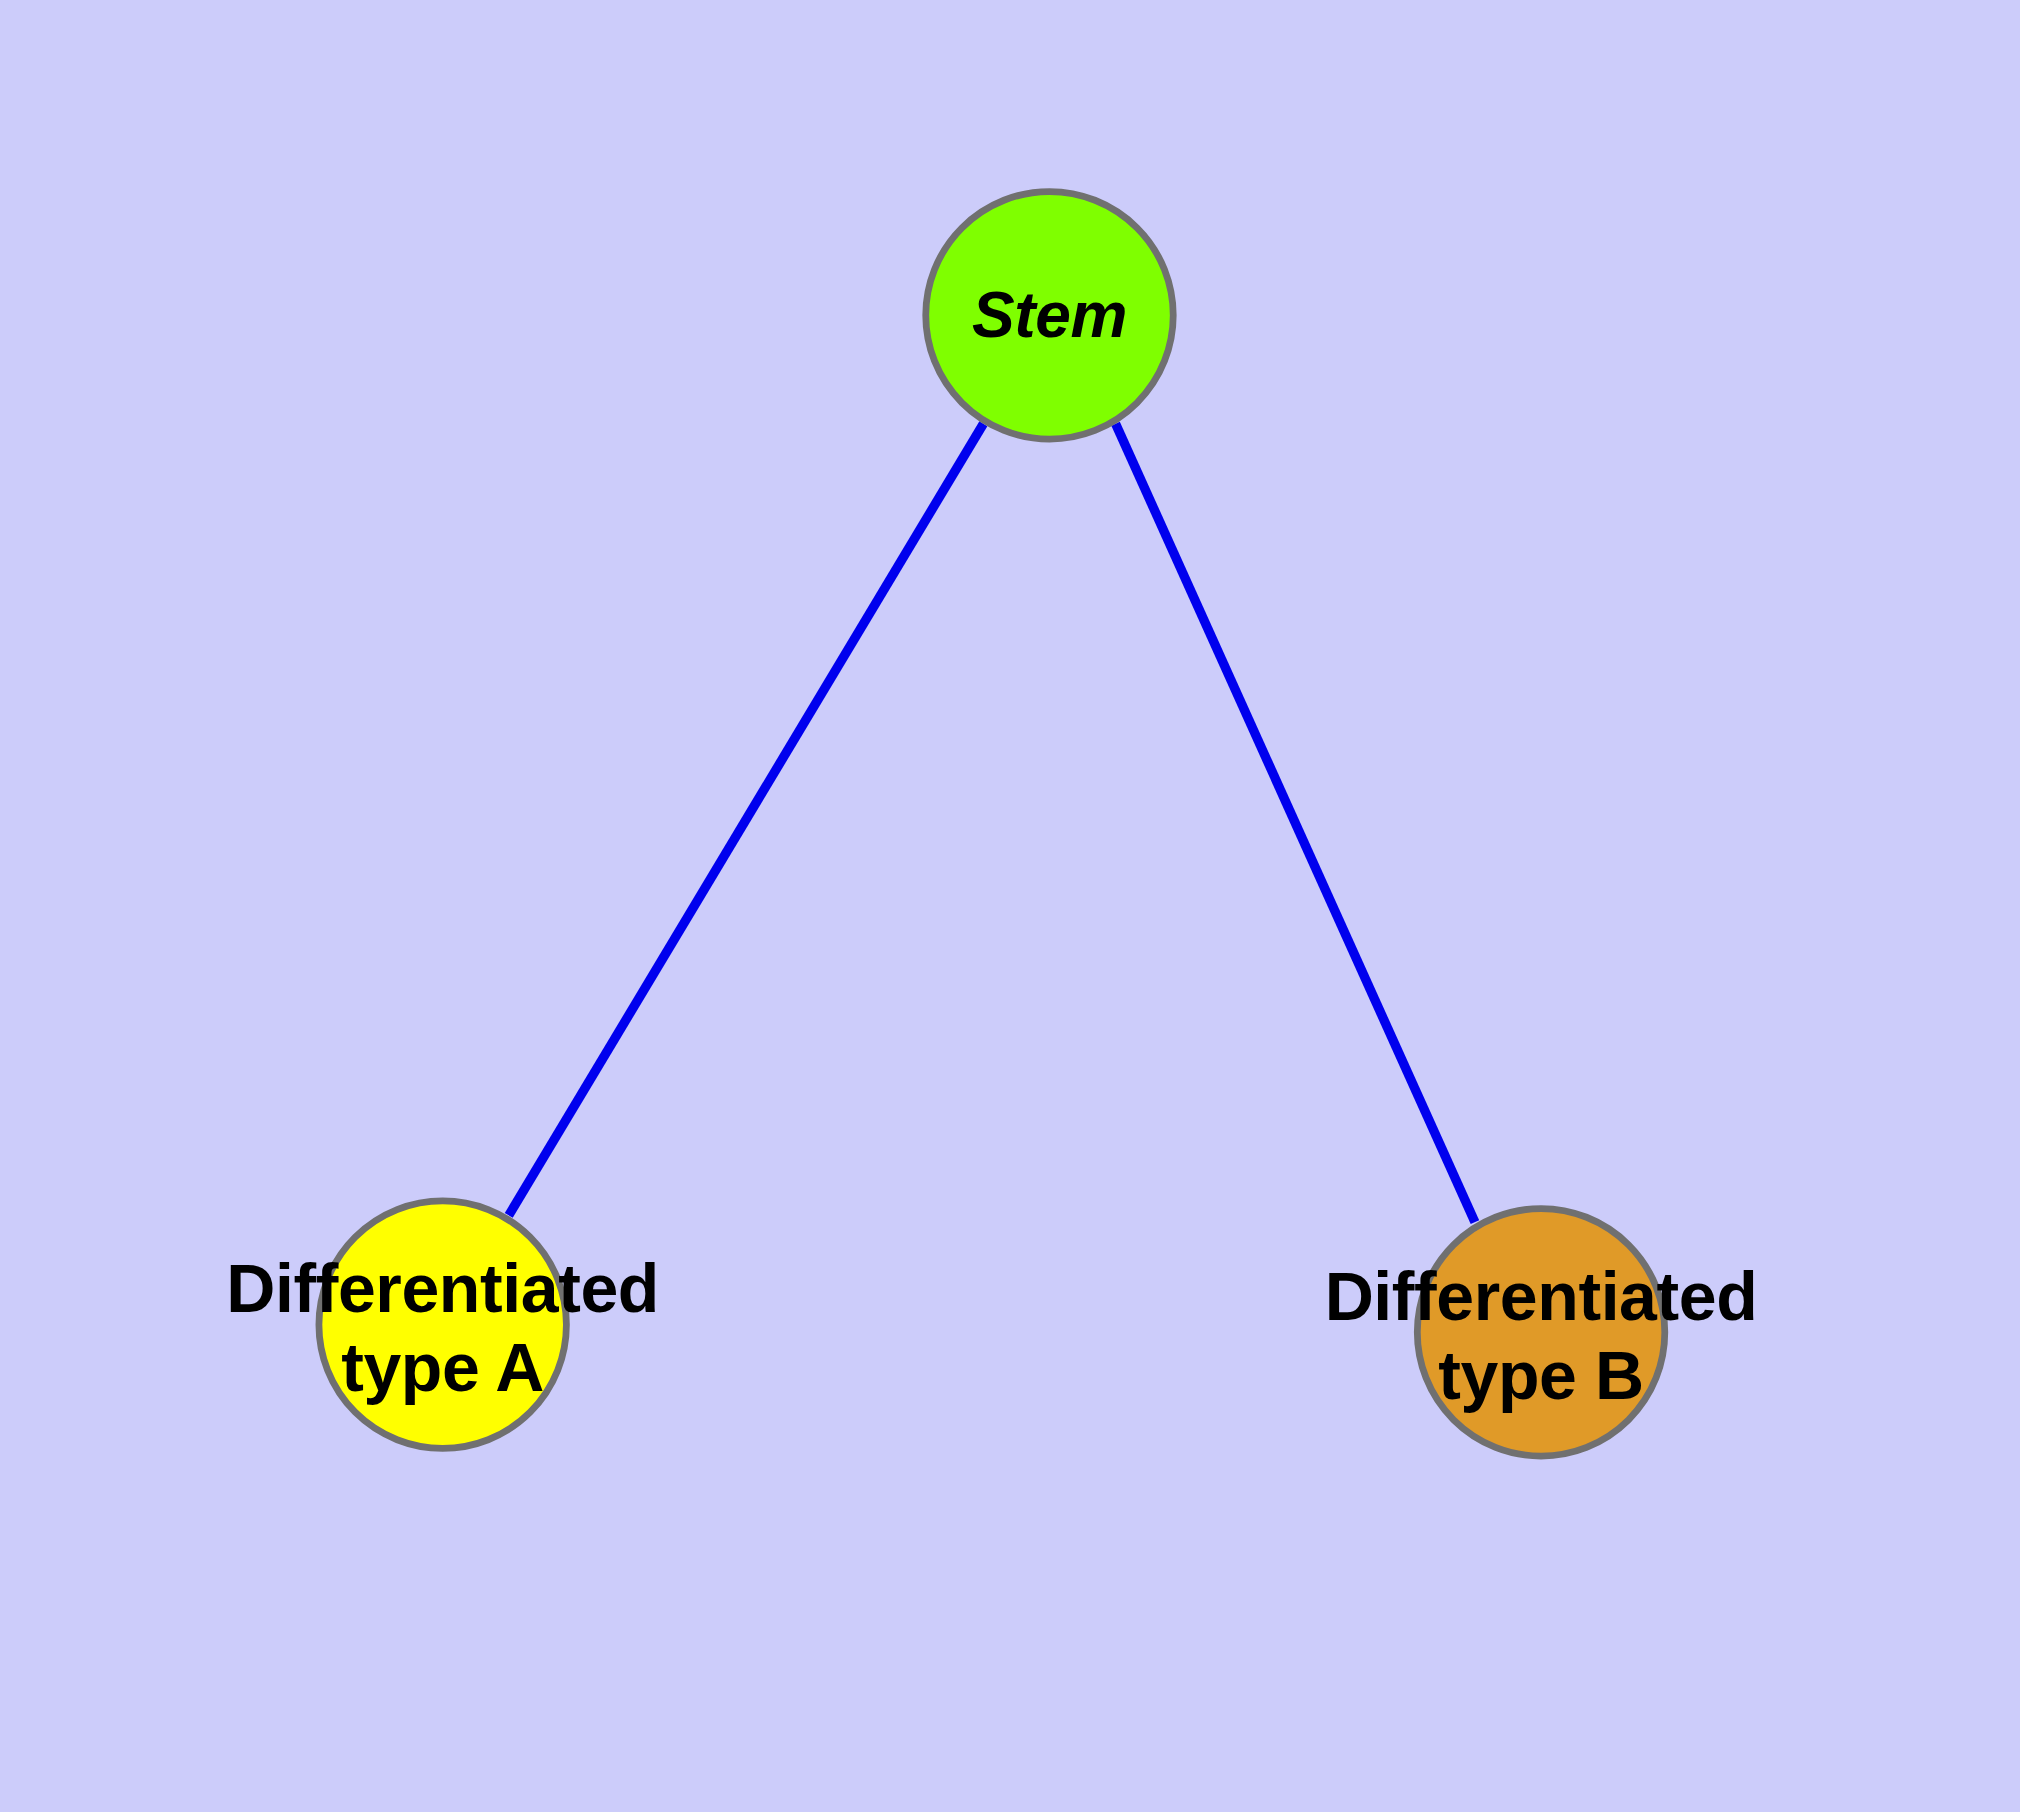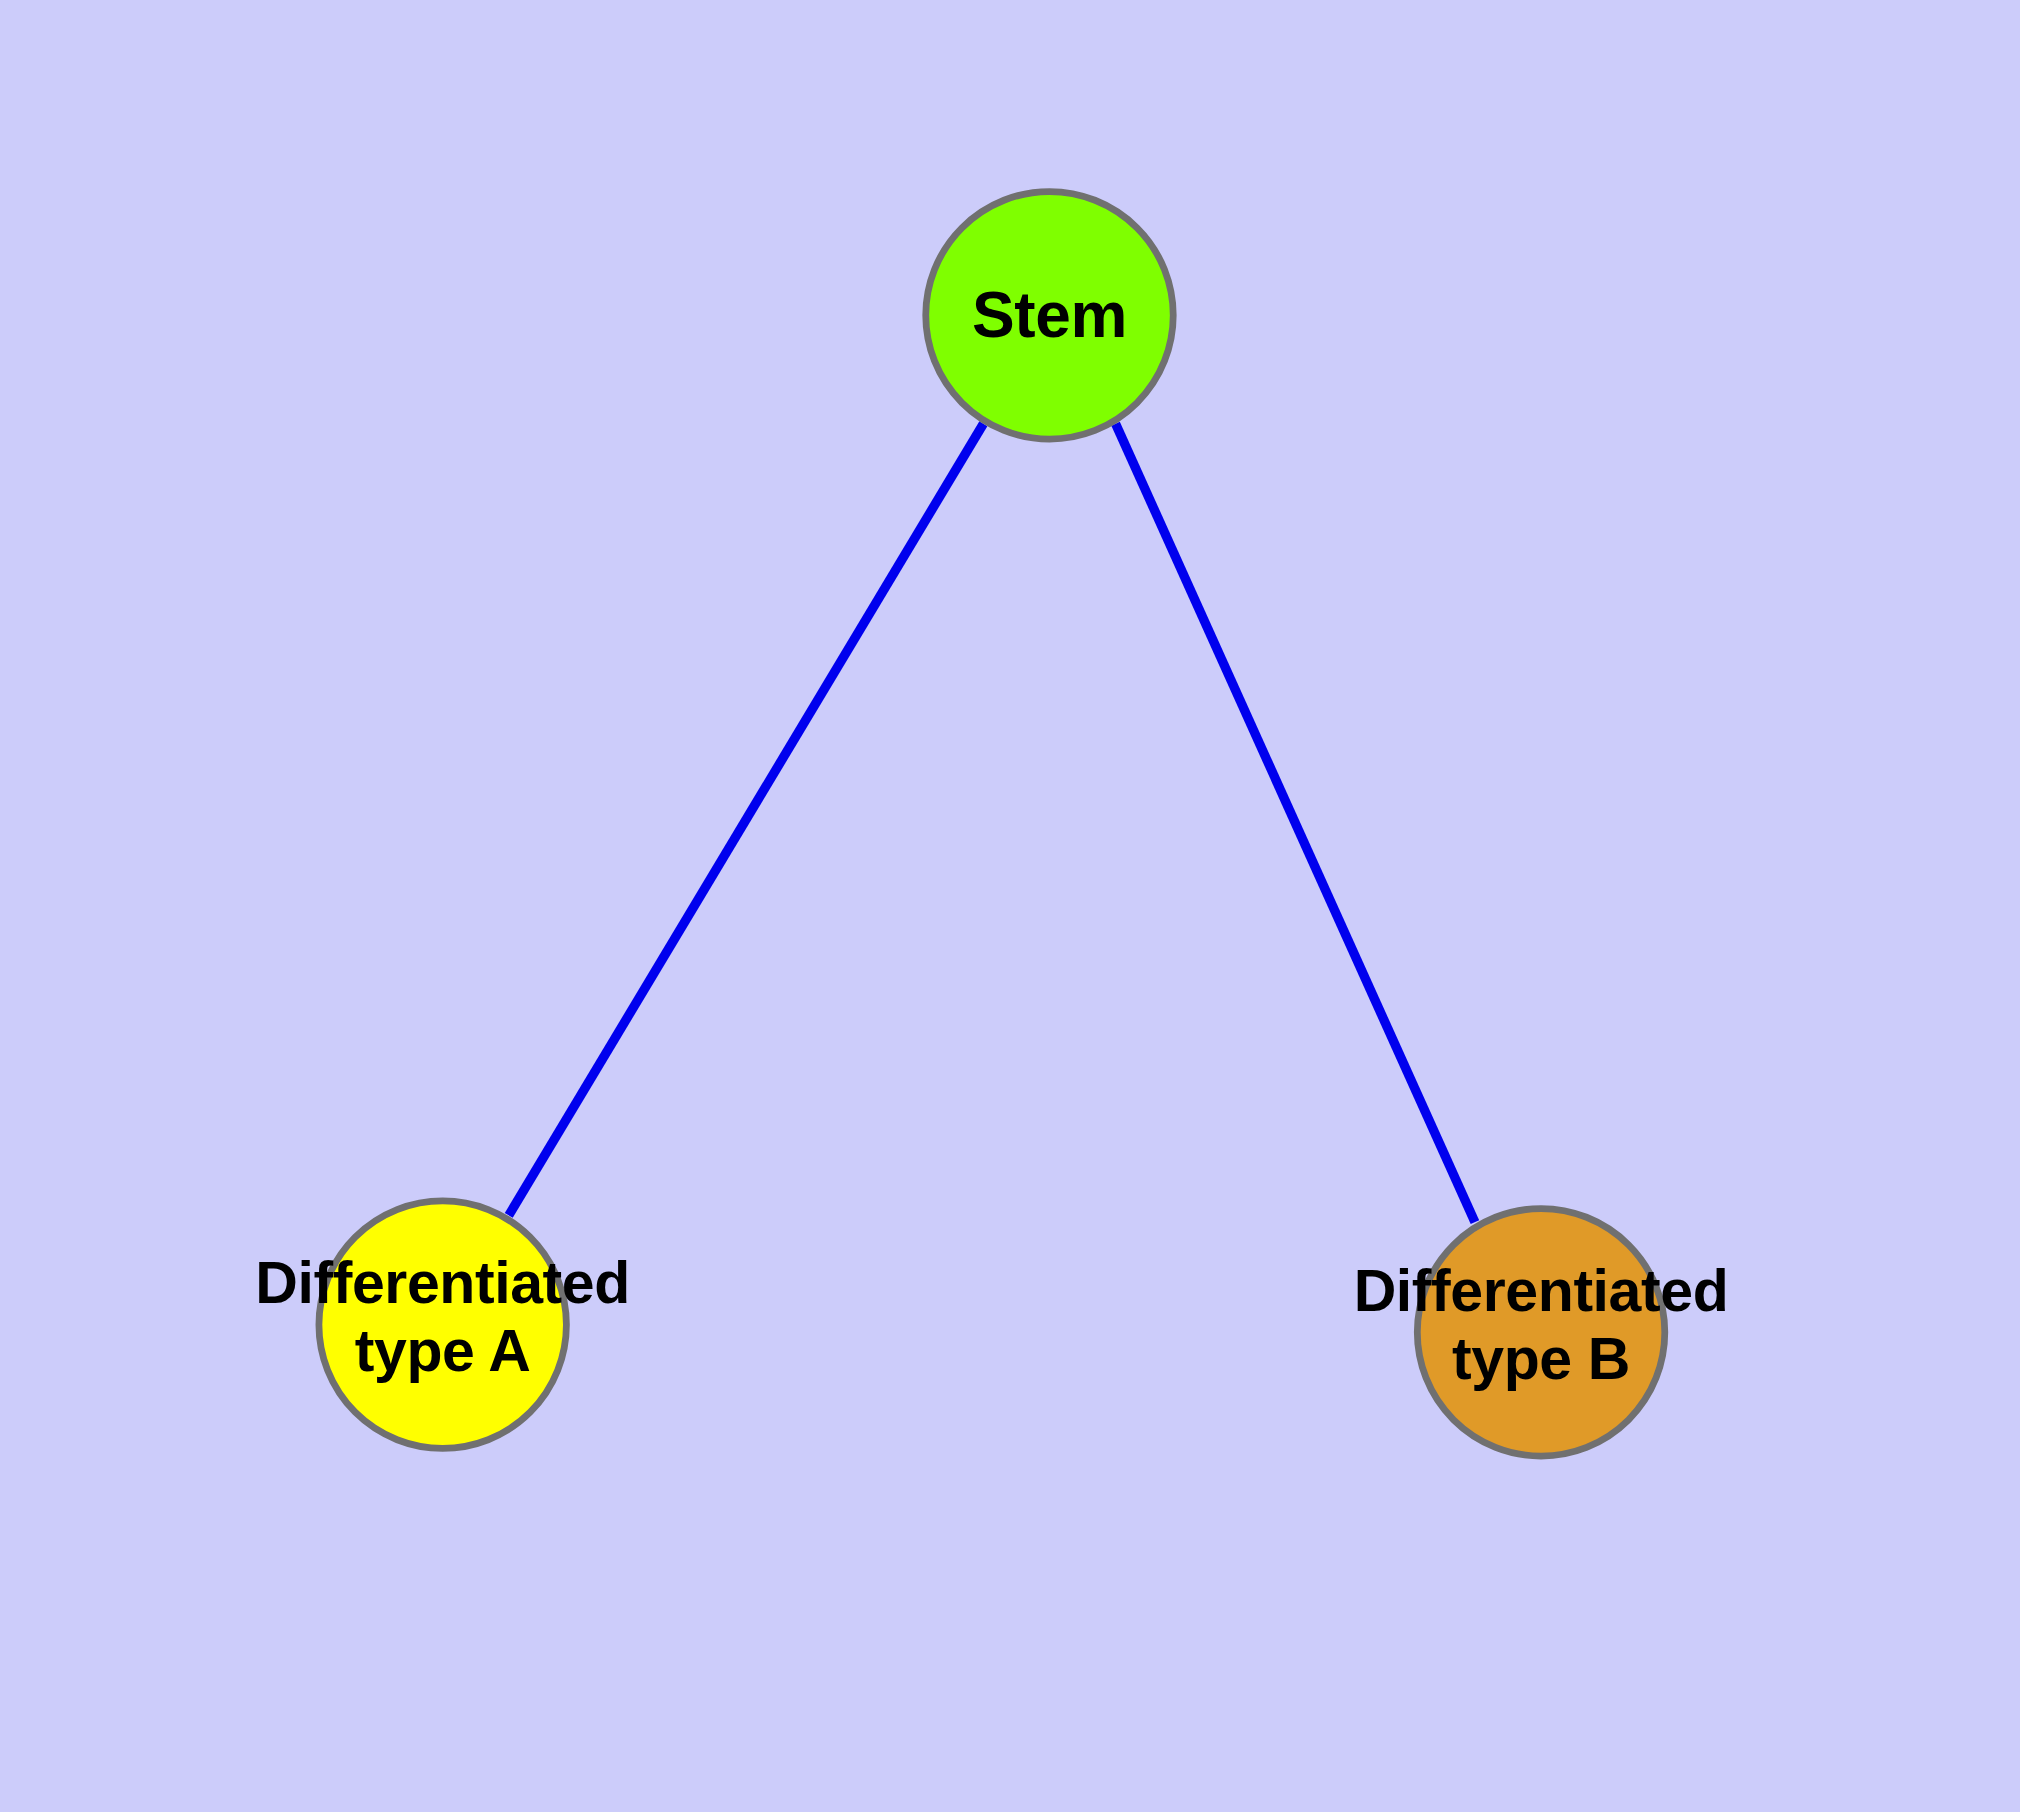--- a/index.html
+++ b/index.html
@@ -30,23 +30,24 @@
     text-align: center;
     font-weight: bold;
     color: #000000;
     line-height: 1.16;
     white-space: pre;
     pointer-events: none;
     letter-spacing: -0.4px;
   }
   .node-label.stem {
     font-size: 64px;
+    font-style: italic;
   }
   .node-label.diff {
-    font-size: 59px;
+    font-size: 68px;
   }
 </style>
 </head>
 <body>
 
 <div id="canvas" style="background: rgb(204, 204, 250);">
 
   <svg id="graph-svg" viewBox="0 0 2384 2138">
     <g>
       <line class="graph-edge" x1="1160" y1="500" x2="600" y2="1434" stroke="#0000ee" stroke-width="11" stroke-linecap="butt"></line>

